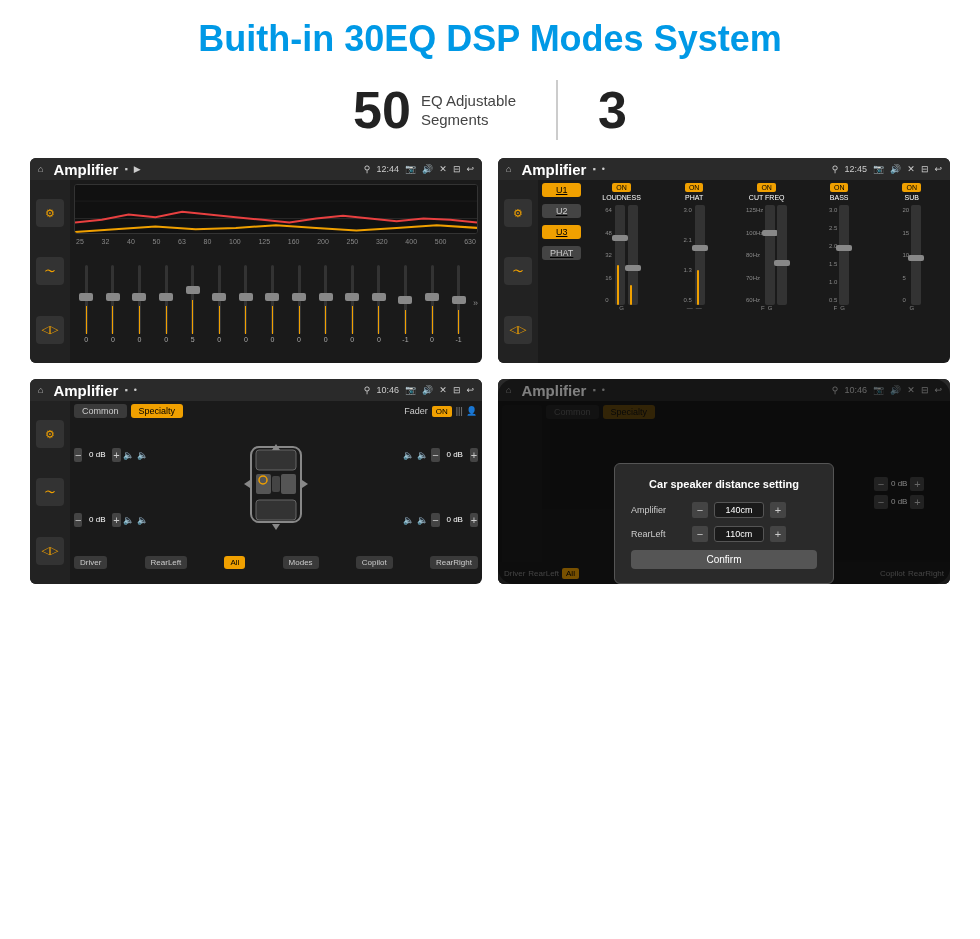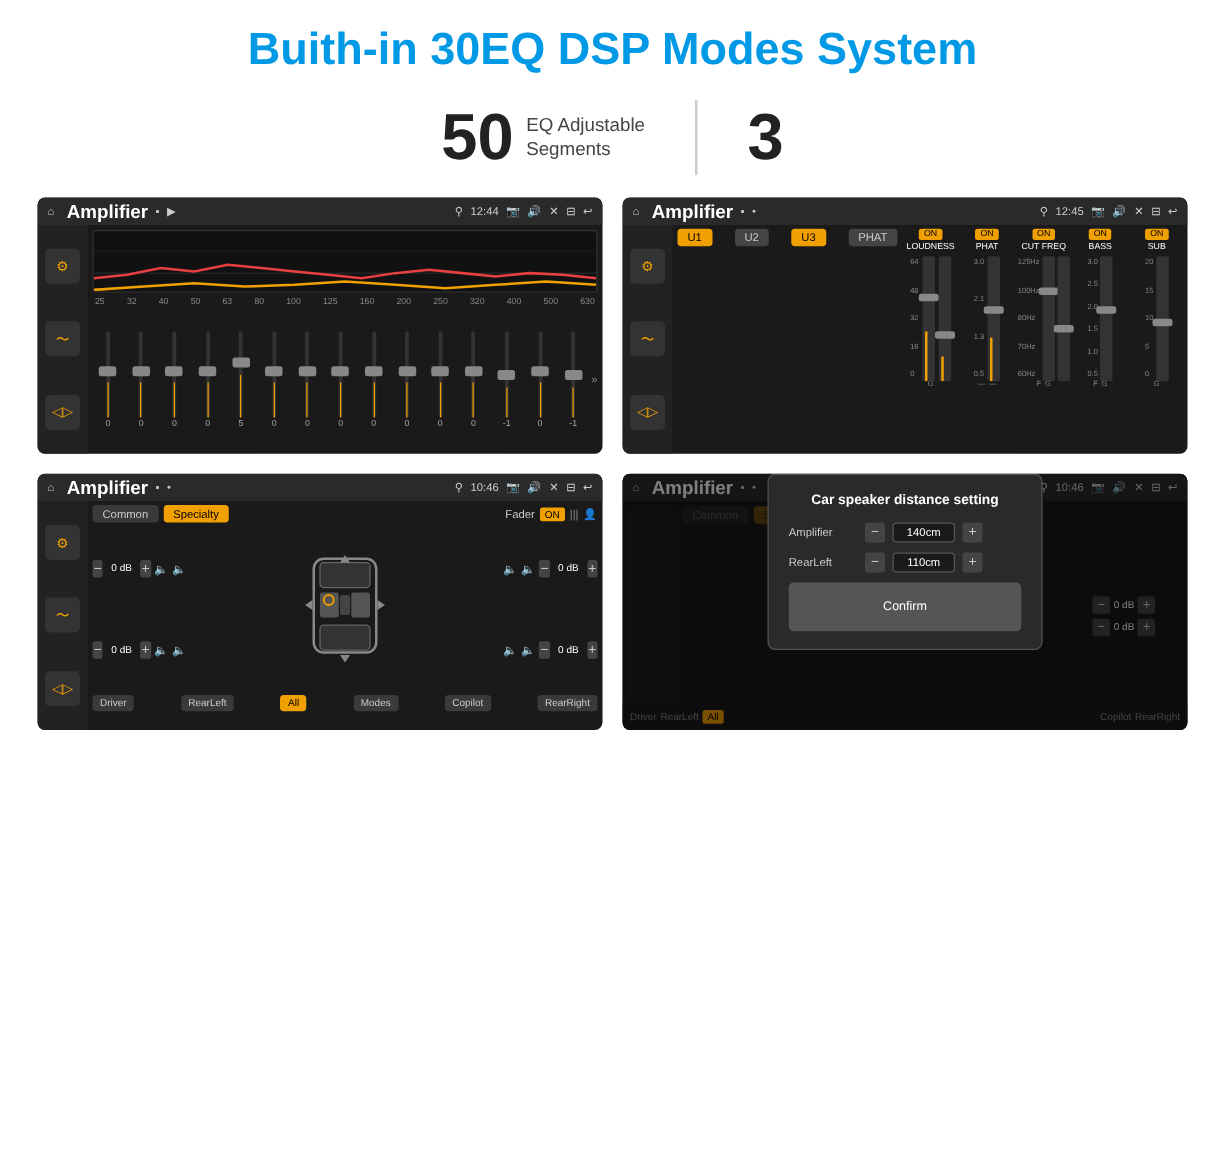--- a/index.html
+++ b/index.html
@@ -207,22 +207,23 @@
     .sp-main {
       flex: 1;
       padding: 3px 4px;
     }
     .dist-overlay {
       position: absolute;
       top: 0; left: 0; right: 0; bottom: 0;
       background: rgba(0,0,0,0.5);
       z-index: 10;
       display: flex;
-      align-items: flex-start;
+      align-items: flex-end;
       justify-content: center;
+      border-radius: 16px;
     }
     .dist-dialog {
       background: #2a2a2a;
       border-radius: 6px;
       padding: 14px 16px;
       width: 220px;
       border: 1px solid #555;
     }
     .dist-dialog-title {
       font-size: 11px;
@@ -260,21 +261,21 @@
       border-radius: 2px;
       display: flex;
       align-items: center;
       justify-content: center;
       font-size: 11px;
       cursor: pointer;
     }
     .dist-confirm-btn {
       background: #555;
       color: #fff;
-      padding: 14px 20px;
+      padding: 4px 20px;
       border-radius: 4px;
       font-size: 10px;
       cursor: pointer;
       display: block;
       margin: 8px auto 0;
       text-align: center;
     }
 
     
     .watermark {
@@ -487,21 +488,21 @@
       <span>↩</span>
     </div>
     <div class="cross-body">
       <div class="cross-sidebar">
         <div class="eq-sidebar-btn">⚙</div>
         <div class="eq-sidebar-btn">〜</div>
         <div class="eq-sidebar-btn">◁▷</div>
       </div>
       <div class="cross-main">
         <div style="display:flex;gap:6px;margin-bottom:4px;align-items:flex-start;">
-          <div style="display:flex;flex-direction:row;gap:18px;">
+          <div style="display:flex;flex-direction:column;gap:7px;text-decoration:underline;">
             <div style="background:#f0a000;color:#000;padding:2px 8px;border-radius:3px;font-size:9px;text-align:center;cursor:pointer;">U1</div>
             <div style="background:#444;color:#ccc;padding:2px 8px;border-radius:3px;font-size:9px;text-align:center;cursor:pointer;">U2</div>
             <div style="background:#f0a000;color:#000;padding:2px 8px;border-radius:3px;font-size:9px;text-align:center;cursor:pointer;">U3</div>
             <div style="background:#444;color:#ccc;padding:2px 8px;border-radius:3px;font-size:9px;text-align:center;cursor:pointer;margin-top:auto;">PHAT</div>
           </div>
 
           <div style="display:flex;gap:4px;flex:1;">
 
             <div style="flex:1;display:flex;flex-direction:column;align-items:center;">
               <div style="background:#f0a000;color:#000;font-size:7px;padding:1px 4px;border-radius:2px;margin-bottom:2px;">ON</div>

